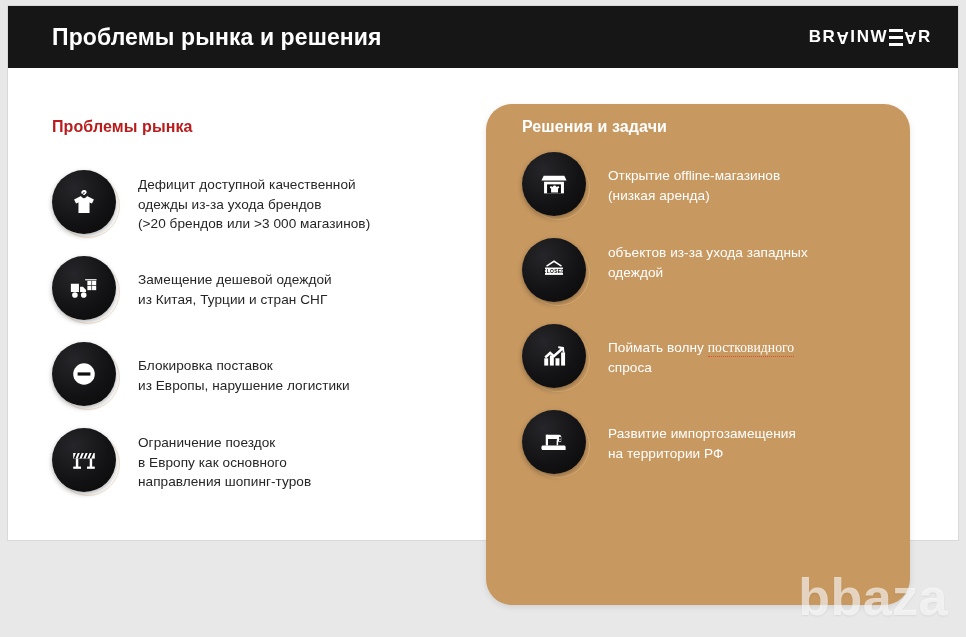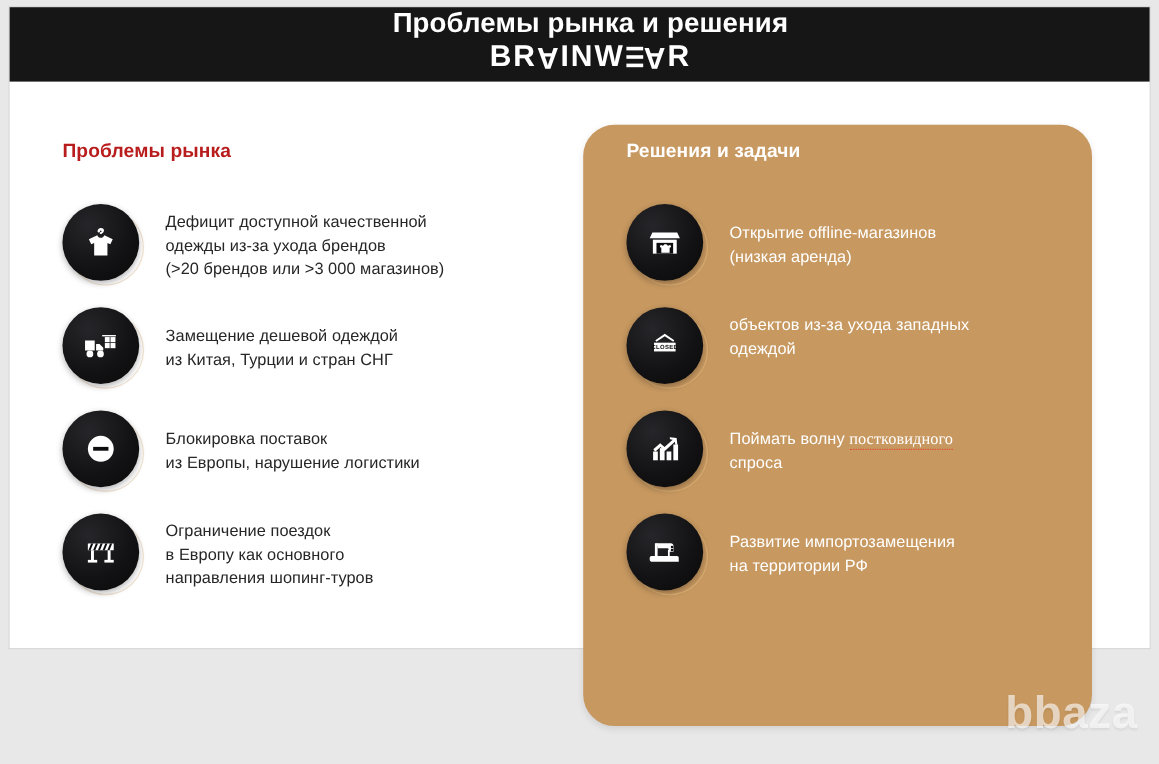--- a/index.html
+++ b/index.html
@@ -36,36 +36,36 @@
   
   .header-bar {
     position: absolute;
     left: 0;
     top: 0;
     width: 950px;
     height: 62px;
     background: #161616;
     display: flex;
     align-items: center;
+    justify-content: space-between;
     padding: 0 26px 0 44px;
     box-sizing: border-box;
-    flex-direction: column;
   }
   .header-title {
     color: #ffffff;
     font-size: 23px;
     font-weight: bold;
     letter-spacing: 0.1px;
     white-space: nowrap;
   }
   .brand-logo {
     display: flex;
     align-items: center;
     color: #ffffff;
-    font-size: 25px;
+    font-size: 17px;
     font-weight: bold;
     letter-spacing: 1.6px;
   }
   .brand-logo .glyph-a {
     display: inline-block;
     transform: scaleY(-1);
   }
   .brand-logo .glyph-e {
     display: inline-block;
     position: relative;
@@ -112,21 +112,21 @@
     box-shadow: 0 2px 6px rgba(0,0,0,0.10);
   }
   .solutions-inner {
     position: absolute;
     left: 36px;
     top: 14px;
     width: 380px;
   }
   .col-heading.on-tan {
     color: #ffffff;
-    margin-bottom: 34px;
+    margin-bottom: 16px;
   }
 
   
   .bullet-row {
     display: flex;
     align-items: flex-start;
     margin-bottom: 22px;
   }
   .bullet-row:last-child { margin-bottom: 0; }
 
@@ -186,22 +186,22 @@
   .spell-underline {
     border-bottom: 1.5px dotted #e04a3a;
     padding-bottom: 1px;
     font-family: Liberation Serif, serif;
   }
 
   
   .watermark {
     position: absolute;
     right: 18px;
-    bottom: 20px;
-    font-size: 38px;
+    bottom: 10px;
+    font-size: 52px;
     font-weight: bold;
     color: rgba(255,255,255,0.62);
     letter-spacing: 0.5px;
     text-shadow: 0 1px 2px rgba(0,0,0,0.07);
     pointer-events: none;
     z-index: 8;
   }
 </style>
 </head>
 <body>

